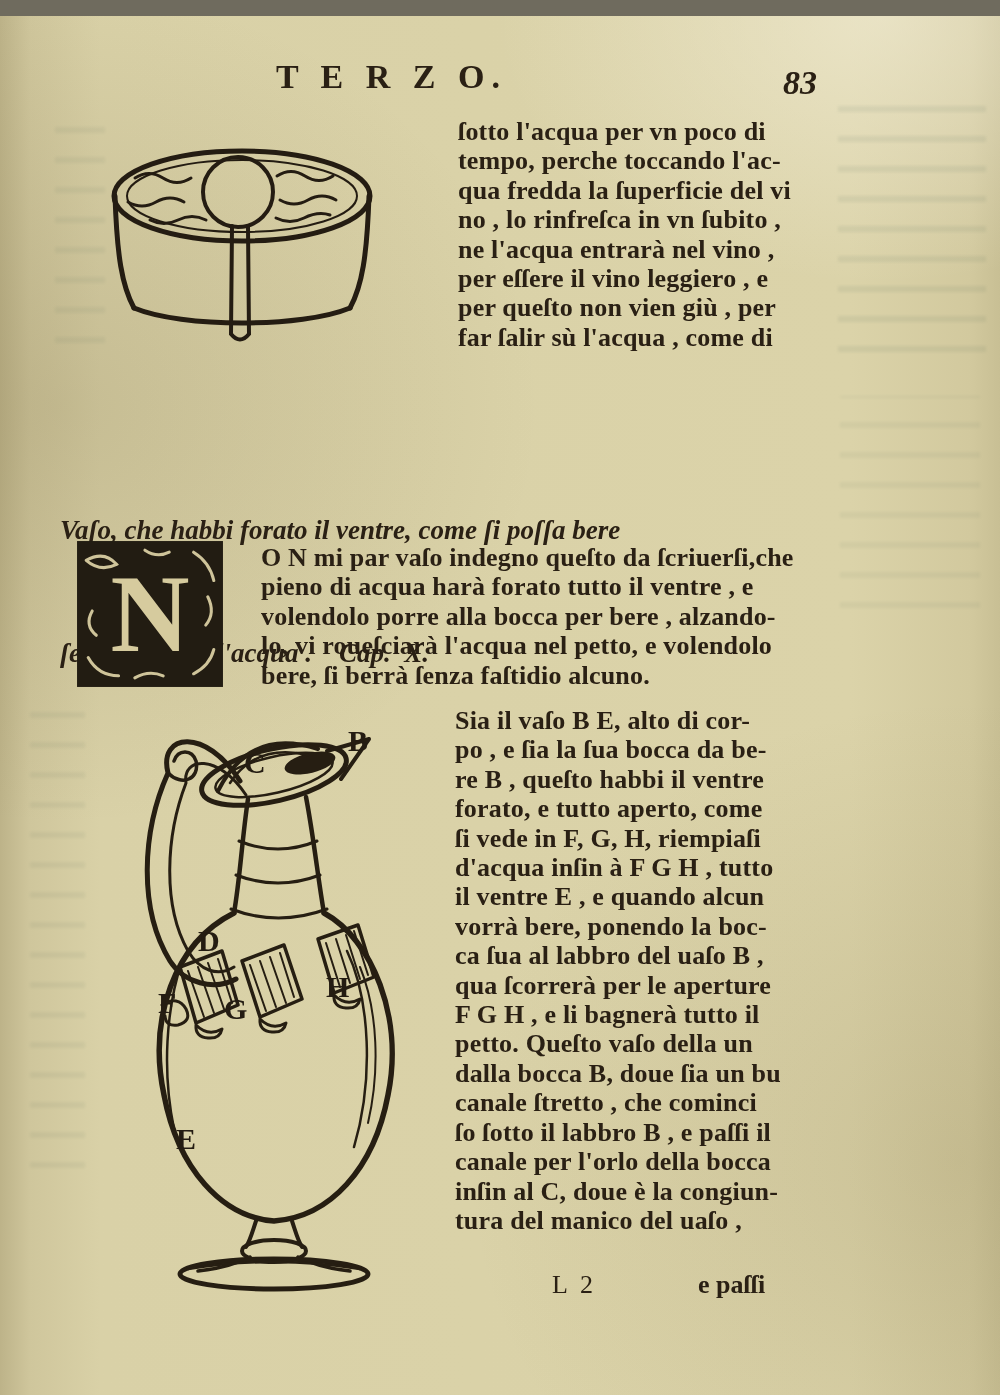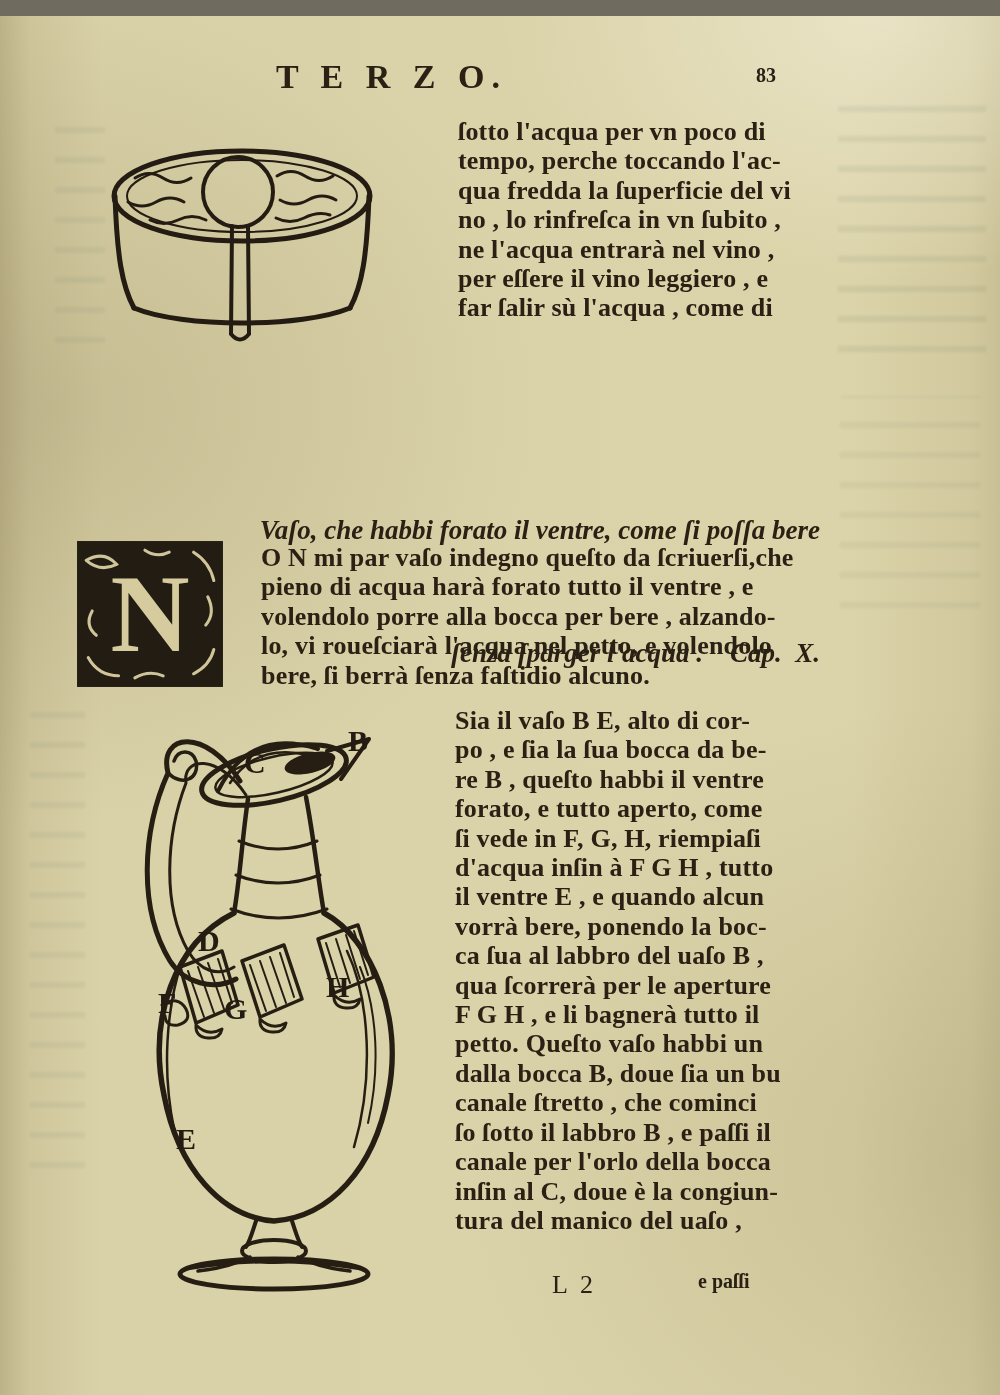--- a/index.html
+++ b/index.html
@@ -11,29 +11,29 @@
       radial-gradient(80% 50% at 6% 28%, rgba(110,95,55,.18), rgba(110,95,55,0) 60%),
       radial-gradient(90% 60% at 96% 82%, rgba(120,105,60,.16), rgba(120,105,60,0) 55%),
       linear-gradient(90deg,#bdb389 0%,#cfc69c 3%,#d9d1a7 10%,#dbd3a9 85%,#d2c99e 97%,#c8bf94 100%),
       #d8cfa5;
     color:#2a2014;
     font-family:"Liberation Serif","DejaVu Serif",serif;
   }
   .ln{font-size:26px;font-weight:bold;line-height:29.4px;white-space:pre;letter-spacing:.2px}
   .col{position:absolute}
   .title{position:absolute;left:276px;top:42px;font-size:34px;font-weight:bold;letter-spacing:7px;white-space:pre}
-  .pagenum{position:absolute;left:756px;top:48px;font-size:20px;font-weight:bold;}
+  .pagenum{position:absolute;left:783px;top:48px;font-size:34px;font-weight:bold;font-style:italic}
   .top-col{left:458px;top:101px;width:390px}
   .cont-line{position:absolute;left:85px;top:341px;font-size:26.5px}
-  .heading{position:absolute;left:60px;top:412px;width:760px;text-align:right;
+  .heading{position:absolute;left:60px;top:412px;width:760px;text-align:left;
            font-style:italic;font-weight:bold;font-size:27px;line-height:41px;white-space:pre}
   .intro-col{left:261px;top:527px;width:620px}
   .vase-col{left:455px;top:690px;width:395px}
   .sig{position:absolute;left:552px;top:1254px;font-size:26px;font-weight:normal;white-space:pre}
-  .catch{position:absolute;left:698px;top:1254px;font-size:20px;font-weight:bold}
+  .catch{position:absolute;left:698px;top:1254px;font-size:26px;font-weight:bold}
   .tub{position:absolute;left:90px;top:120px;width:305px;height:220px}
   .initial{position:absolute;left:70px;top:522px;width:160px;height:152px}
   .vase{position:absolute;left:122px;top:683px;width:312px;height:595px}
   .bleed{position:absolute;opacity:.10;filter:blur(1.5px);
     background:repeating-linear-gradient(0deg, transparent 0 8px, rgba(55,85,72,.8) 8px 14px, transparent 14px 30px)}
   .b1{left:838px;top:84px;width:148px;height:260px}
   .b2{left:30px;top:690px;width:55px;height:470px;opacity:.08}
   .b3{left:55px;top:95px;width:50px;height:240px;opacity:.08}
   .b4{left:840px;top:380px;width:140px;height:220px;opacity:.07}
 </style>
@@ -68,20 +68,21 @@
     </g>
   </svg>
 
   <div class="col top-col">
     <div class="ln">ſotto l'acqua per vn poco di</div>
     <div class="ln">tempo, perche toccando l'ac-</div>
     <div class="ln">qua fredda la ſuperficie del vi</div>
     <div class="ln">no , lo rinfreſca in vn ſubito ,</div>
     <div class="ln">ne l'acqua entrarà nel vino ,</div>
     <div class="ln">per eſſere il vino leggiero , e</div>
+    <div class="ln">per queſto non vien giù , per</div>
     <div class="ln">far ſalir sù l'acqua , come di</div>
   </div>
 
 
   <div class="heading">
     <div>Vaſo, che habbi forato il ventre, come ſi poſſa bere</div>
     <div>ſenza ſparger l'acqua .    Cap.  X.</div>
   </div>
 
   <svg class="initial" viewBox="0 0 150 150">
@@ -161,21 +162,21 @@
     <div class="ln">po , e ſia la ſua bocca da be-</div>
     <div class="ln">re B , queſto habbi il ventre</div>
     <div class="ln">forato, e tutto aperto, come</div>
     <div class="ln">ſi vede in F, G, H, riempiaſi</div>
     <div class="ln">d'acqua inſin à F G H , tutto</div>
     <div class="ln">il ventre E , e quando alcun</div>
     <div class="ln">vorrà bere, ponendo la boc-</div>
     <div class="ln">ca ſua al labbro del uaſo B ,</div>
     <div class="ln">qua ſcorrerà per le aperture</div>
     <div class="ln">F G H , e li bagnerà tutto il</div>
-    <div class="ln">petto. Queſto vaſo habbi un</div>
+    <div class="ln">petto. Queſto vaſo della un</div>
     <div class="ln">dalla bocca B, doue ſia un bu</div>
     <div class="ln">canale ſtretto , che cominci</div>
     <div class="ln">ſo ſotto il labbro B , e paſſi il</div>
     <div class="ln">canale per l'orlo della bocca</div>
     <div class="ln">inſin al C, doue è la congiun-</div>
     <div class="ln">tura del manico del uaſo ,</div>
   </div>
 
   <div class="sig">L  2</div>
   <div class="catch">e paſſi</div>

